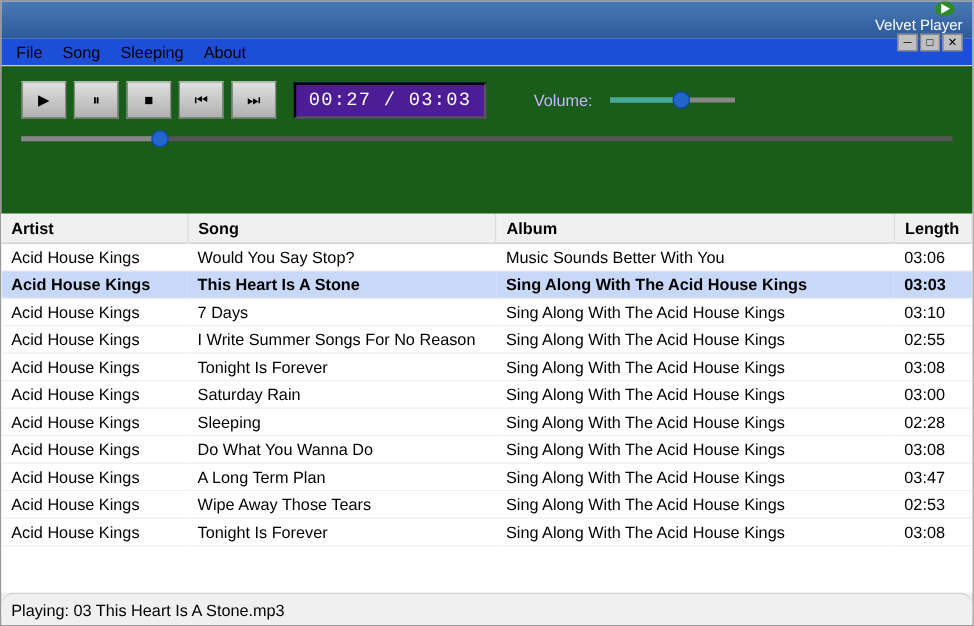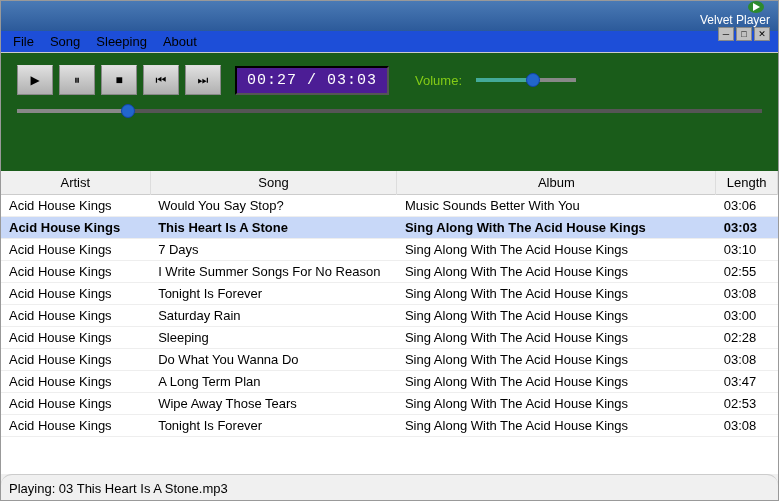--- a/index.html
+++ b/index.html
@@ -102,22 +102,22 @@
       background: #4c1d95;
       color: #fff;
       font-family: 'Courier New', monospace;
       font-size: 15px;
       padding: 4px 10px;
       border: 2px inset #555;
       margin-left: 8px;
       letter-spacing: 1px;
     }
     .volume-label {
-      color: #84cc16;
-      margin-left: 20px;
+      color: #c4b5fd;
+      margin-left: 32px;
       font-size: 13px;
     }
     .volume-slider-container {
       margin-left: 8px;
       display: flex;
       align-items: center;
     }
     .volume-track {
       width: 100px;
       height: 4px;
@@ -181,23 +181,23 @@
     table {
       width: 100%;
       border-collapse: collapse;
       font-size: 13px;
     }
     thead tr {
       background: #f0f0f0;
       border-bottom: 1px solid #ccc;
     }
     thead th {
-      text-align: center;
+      text-align: left;
       padding: 4px 8px;
-      font-weight: normal;
+      font-weight: bold;
       border-right: 1px solid #ddd;
     }
     tbody tr {
       border-bottom: 1px solid #eee;
       cursor: pointer;
     }
     tbody tr.selected {
       background: #c8d8f8;
       font-weight: bold;
     }

